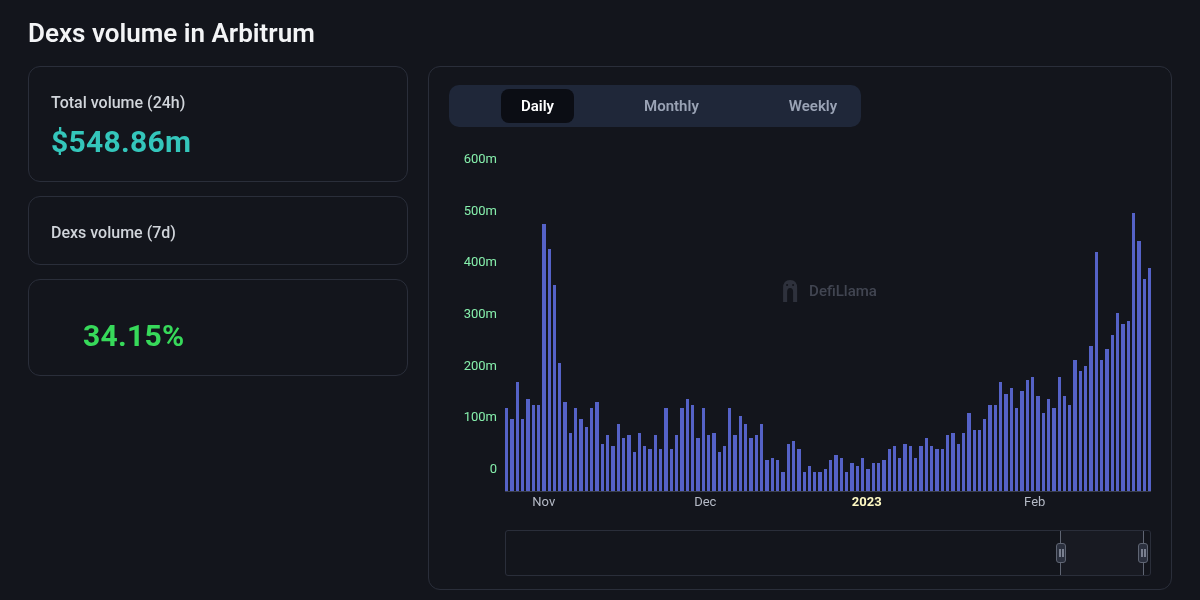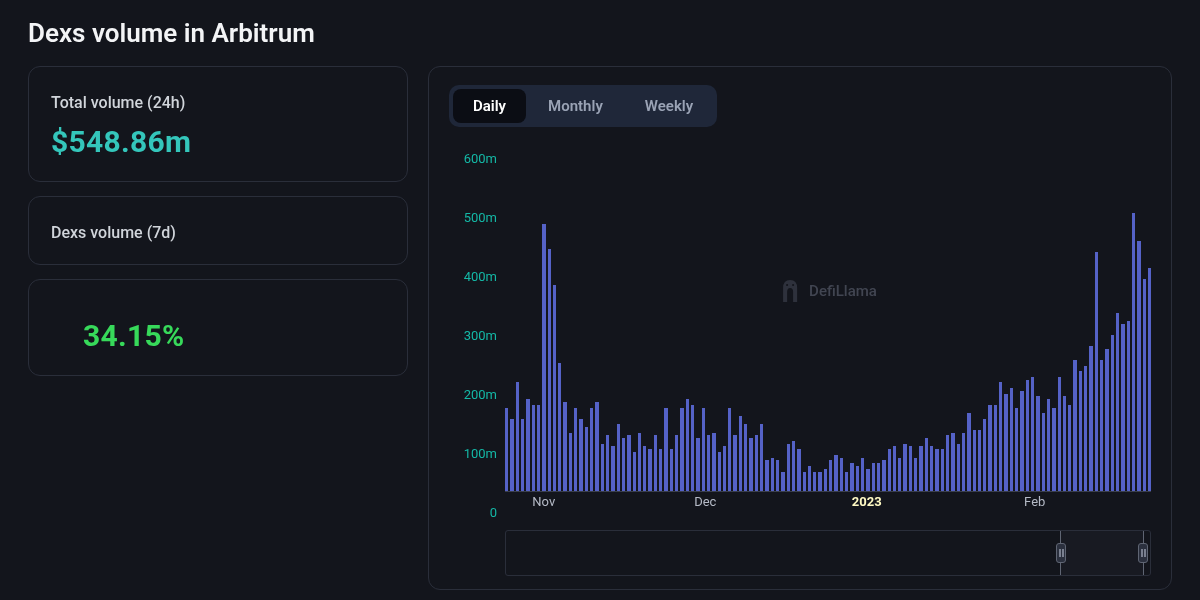--- a/index.html
+++ b/index.html
@@ -76,44 +76,44 @@
     padding: 4px;
     gap: 2px;
   }
   .tab {
     padding: 8px 20px;
     font-size: 15px;
     color: #9aa3b5;
     font-weight: 600;
     border-radius: 8px;
     cursor: pointer;
+    margin-left: 48px;
   }
   .tab.active {
     background: #0b0d14;
     color: #ffffff;
   }
 
   .chart-area {
     position: relative;
     margin-top: 20px;
     height: 345px;
     display: flex;
   }
   .y-axis {
     width: 56px;
     display: flex;
     flex-direction: column;
     justify-content: space-between;
     align-items: flex-end;
     padding-right: 8px;
     font-size: 13px;
-    color: #14b8a6;
+    color: #86efac;
     padding-top: 4px;
     padding-bottom: 16px;
-    gap: 44px;
   }
   .plot {
     flex: 1;
     position: relative;
     border-bottom: 1px solid #3a3f4d;
     padding-bottom: 0;
   }
   .bars {
     position: absolute;
     left: 0; right: 0; bottom: 0; top: 10px;

